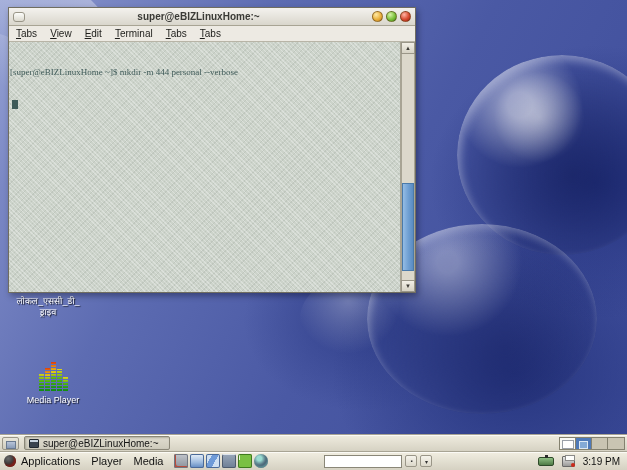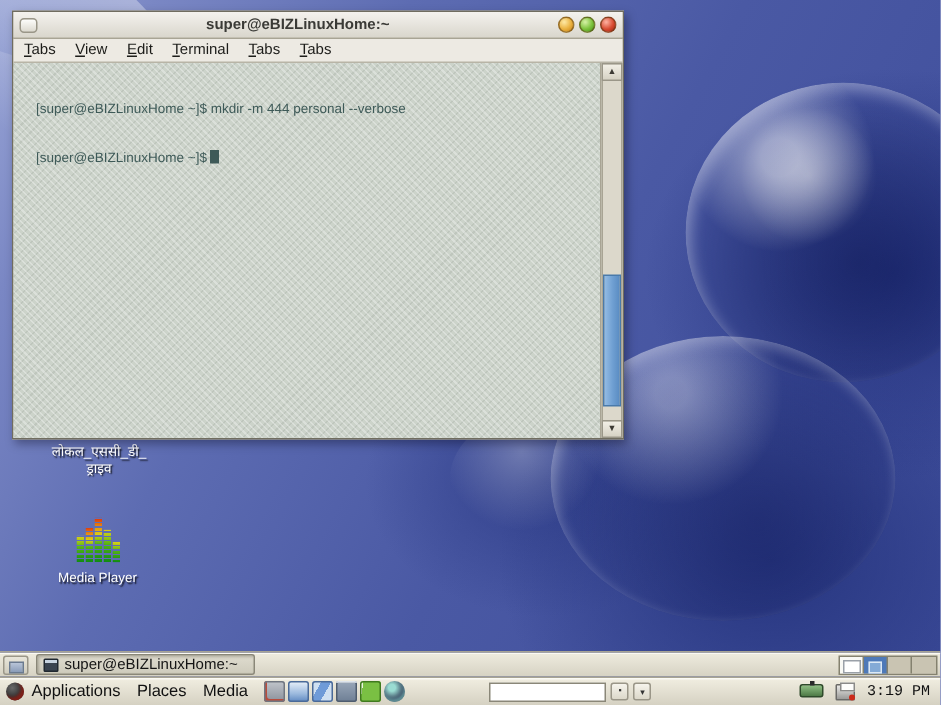--- a/index.html
+++ b/index.html
@@ -24,22 +24,22 @@
     background:radial-gradient(circle at 30% 25%, rgba(255,255,255,.45) 0 6%, rgba(255,255,255,0) 30%), radial-gradient(circle at 55% 60%, rgba(20,30,90,.55), rgba(20,30,90,0) 75%);
     box-shadow:inset 3px 5px 10px rgba(255,255,255,.35); }
   .bubble.b2 { right:30px; bottom:20px; width:230px; height:190px;
     background:radial-gradient(circle at 35% 20%, rgba(255,255,255,.35) 0 5%, rgba(255,255,255,0) 35%), radial-gradient(circle at 60% 65%, rgba(25,35,100,.5), rgba(25,35,100,0) 75%);
     box-shadow:inset 2px 4px 9px rgba(255,255,255,.3); }
   .bubble.b3 { left:300px; bottom:70px; width:120px; height:90px;
     background:radial-gradient(circle at 40% 30%, rgba(255,255,255,.28), rgba(255,255,255,0) 55%); }
 
   
   .icon-label { color:#fff; font-size:9px; text-align:center; text-shadow:1px 1px 1px rgba(0,0,0,.85); line-height:11px; }
-  .hindi-icon { position:absolute; left:20px; top:296px; width:92px; }
-  .mp-icon { position:absolute; left:20px; top:343px; width:66px; text-align:center;margin-left:12px; }
+  .hindi-icon { position:absolute; left:2px; top:296px; width:92px; }
+  .mp-icon { position:absolute; left:20px; top:359px; width:66px; text-align:center; }
   .eq { display:inline-flex; align-items:flex-end; gap:1px; height:32px; margin-bottom:2px; }
   .eq i { display:block; width:5px;
     -webkit-mask:repeating-linear-gradient(to top,#000 0 2px,transparent 2px 3px);
     mask:repeating-linear-gradient(to top,#000 0 2px,transparent 2px 3px); }
   .eq .short { background:linear-gradient(to top,#0f8a12,#52b414 55%,#a8c715 80%,#e3d214); }
   .eq .tall  { background:linear-gradient(to top,#0f8a12,#52b414 42%,#ddd013 62%,#e88c10 80%,#dd2a0c); }
 
   
   .term-window { position:absolute; left:8px; top:7px; width:408px; height:286px;
     border:1px solid #706d60; background:#e8e5da; box-shadow:2px 3px 6px rgba(0,0,20,.35); }
@@ -50,26 +50,26 @@
   .title { flex:1; text-align:center; font-size:10px; font-weight:bold; color:#3a3a36; }
   .wbtns { display:flex; gap:3px; }
   .wbtn { width:11px; height:11px; border-radius:50%; border:1px solid rgba(90,60,20,.55); }
   .wbtn.min { background:radial-gradient(circle at 35% 30%, #ffeaa6, #eab13e 55%, #c07c1a); }
   .wbtn.max { background:radial-gradient(circle at 35% 30%, #d8f2a8, #7cc23c 55%, #448a1a); }
   .wbtn.close { background:radial-gradient(circle at 35% 30%, #ffb4a4, #d84c32 55%, #9c2010); }
   .menubar { height:16px; display:flex; align-items:center; gap:13px; padding:0 7px;
     background:#edeae3; border-bottom:1px solid #b8b4a6; font-size:10px; color:#1d1d1a; }
   .menubar span::first-letter { text-decoration:underline; }
   .term-body { position:relative; height:250px; display:flex; }
-  .term-content { flex:1; padding:3px 2px 0 15px; overflow:hidden;
+  .term-content { flex:1; padding:3px 2px 0 1px; overflow:hidden;
     background-color:#ccd3ca;
     background-image:repeating-linear-gradient(45deg, rgba(255,255,255,.30) 0 1px, rgba(255,255,255,0) 1px 3px),
                      repeating-linear-gradient(-45deg, rgba(110,120,110,.14) 0 1px, rgba(110,120,110,0) 1px 4px);
     border-right:1px solid #a8a494;
-    font-family:Liberation Sans, sans-serif; font-size:9px; line-height:11px; color:#3e5a58;
+    font-family:Liberation Serif, serif; font-size:9px; line-height:11px; color:#3e5a58;
     white-space:pre; }
   .cursor { display:inline-block; width:6px; height:9px; background:#3e5a58; margin-left:2px; vertical-align:-1px; }
   .scrollbar { width:14px; display:flex; flex-direction:column; background:#dcd8cb; }
   .sb-btn { height:12px; display:flex; align-items:center; justify-content:center;
     font-size:6px; color:#3c3a34; background:linear-gradient(#f2efe6,#d6d2c4); border:1px solid #9a9688; }
   .sb-trough { position:relative; flex:1; border-left:1px solid #a8a494; border-right:1px solid #a8a494; }
   .sb-thumb { position:absolute; left:0; right:0; top:57%; height:39%;
     background:linear-gradient(to right,#94bce4,#6f9fd2 55%,#5a8cc2); border:1px solid #4a7aaa; }
 
   
@@ -108,21 +108,21 @@
   .l2 { background:linear-gradient(#eaf2fa,#9cbade 60%,#5d87c0); box-shadow:inset 0 0 0 1px #4a6a98; }
   .l3 { background:linear-gradient(120deg,#cfe0f2 30%,#6f9bd8 30% 60%,#cfe0f2 60%); box-shadow:inset 0 0 0 1px #4a6a98; }
   .l4 { background:linear-gradient(#9aa8ba,#6d7e94); box-shadow:inset 0 4px 0 -3px #dde4ec, inset 0 8px 0 -7px #dde4ec, inset 0 0 0 1px #4e5c6e; }
   .l5 { background:linear-gradient(100deg,#e8f4dc 15%,#7ac043 15%); box-shadow:inset 0 0 0 1px #3f7a1e; }
   .l6 { border-radius:50%; background:radial-gradient(circle at 38% 32%, #9adcd2 0 18%, #3a4a62 60%, #202c40); box-shadow:inset -1px -2px 2px rgba(140,220,210,.5); }
   .runbox { width:78px; height:13px; margin-left:48px; border:1px solid #8a8778; background:#fff;
     font-size:9px; padding:0 2px; }
   .mini-btn { width:12px; height:12px; margin-left:3px; border:1px solid #9a9688; border-radius:2px;
     background:linear-gradient(#f6f4ec,#dcd8ca); font-size:6px; color:#333;
     display:inline-flex; align-items:center; justify-content:center; }
-  .tray { margin-left:auto; display:flex; align-items:flex-start; gap:8px;font-family:Liberation Mono, monospace; }
+  .tray { margin-left:auto; display:flex; align-items:center; gap:8px; }
   .dev-green { width:16px; height:9px; border-radius:2px; position:relative;
     background:linear-gradient(#8fbf84,#4e7a46); border:1px solid #2e4a2a; }
   .dev-green::after { content:""; position:absolute; left:6px; top:-3px; width:3px; height:3px; background:#2a2a2a; }
   .printer { width:13px; height:11px; position:relative; border-radius:1px;
     background:linear-gradient(#e8e8e6,#9a9a98); border:1px solid #6a6a68; }
   .printer::before { content:""; position:absolute; left:2px; top:-2px; width:8px; height:4px; background:#fdfdfb; border:1px solid #8a8a88; }
   .printer::after { content:""; position:absolute; right:-1px; bottom:-1px; width:4px; height:4px; border-radius:50%; background:#cc2a1a; }
   .clock { font-size:10px; margin-right:3px; white-space:nowrap; }
 </style>
 </head>
@@ -167,21 +167,21 @@
         <span>Tabs</span>
         <span>View</span>
         <span>Edit</span>
         <span>Terminal</span>
         <span>Tabs</span>
         <span>Tabs</span>
       </div>
       <div class="term-body">
         <div class="term-content">
           <div class="tline">[super@eBIZLinuxHome ~]$ mkdir -m 444 personal --verbose</div>
-          <div class="tline"><span>[super@eBIZLinuxHome ~]$</span><span class="cursor"></span></div>
+          <div class="tline"><span class="cursor"></span></div>
         </div>
         <div class="scrollbar">
           <div class="sb-btn">▲</div>
           <div class="sb-trough">
             <div class="sb-thumb"></div>
           </div>
           <div class="sb-btn">▼</div>
         </div>
       </div>
     </div>
@@ -197,21 +197,21 @@
       <div class="ws w1"></div>
       <div class="ws w2"></div>
       <div class="ws w3"></div>
       <div class="ws w4"></div>
     </div>
   </div>
 
   <div class="panel">
     <span class="menu-logo"></span>
     <span class="pmenu">Applications</span>
-    <span class="pmenu">Places</span>
+    <span class="pmenu">Player</span>
     <span class="pmenu">Media</span>
     <span class="launchers">
       <span class="lch l1"></span>
       <span class="lch l2"></span>
       <span class="lch l3"></span>
       <span class="lch l4"></span>
       <span class="lch l5"></span>
       <span class="lch l6"></span>
     </span>
     <input class="runbox" value="" style="">

